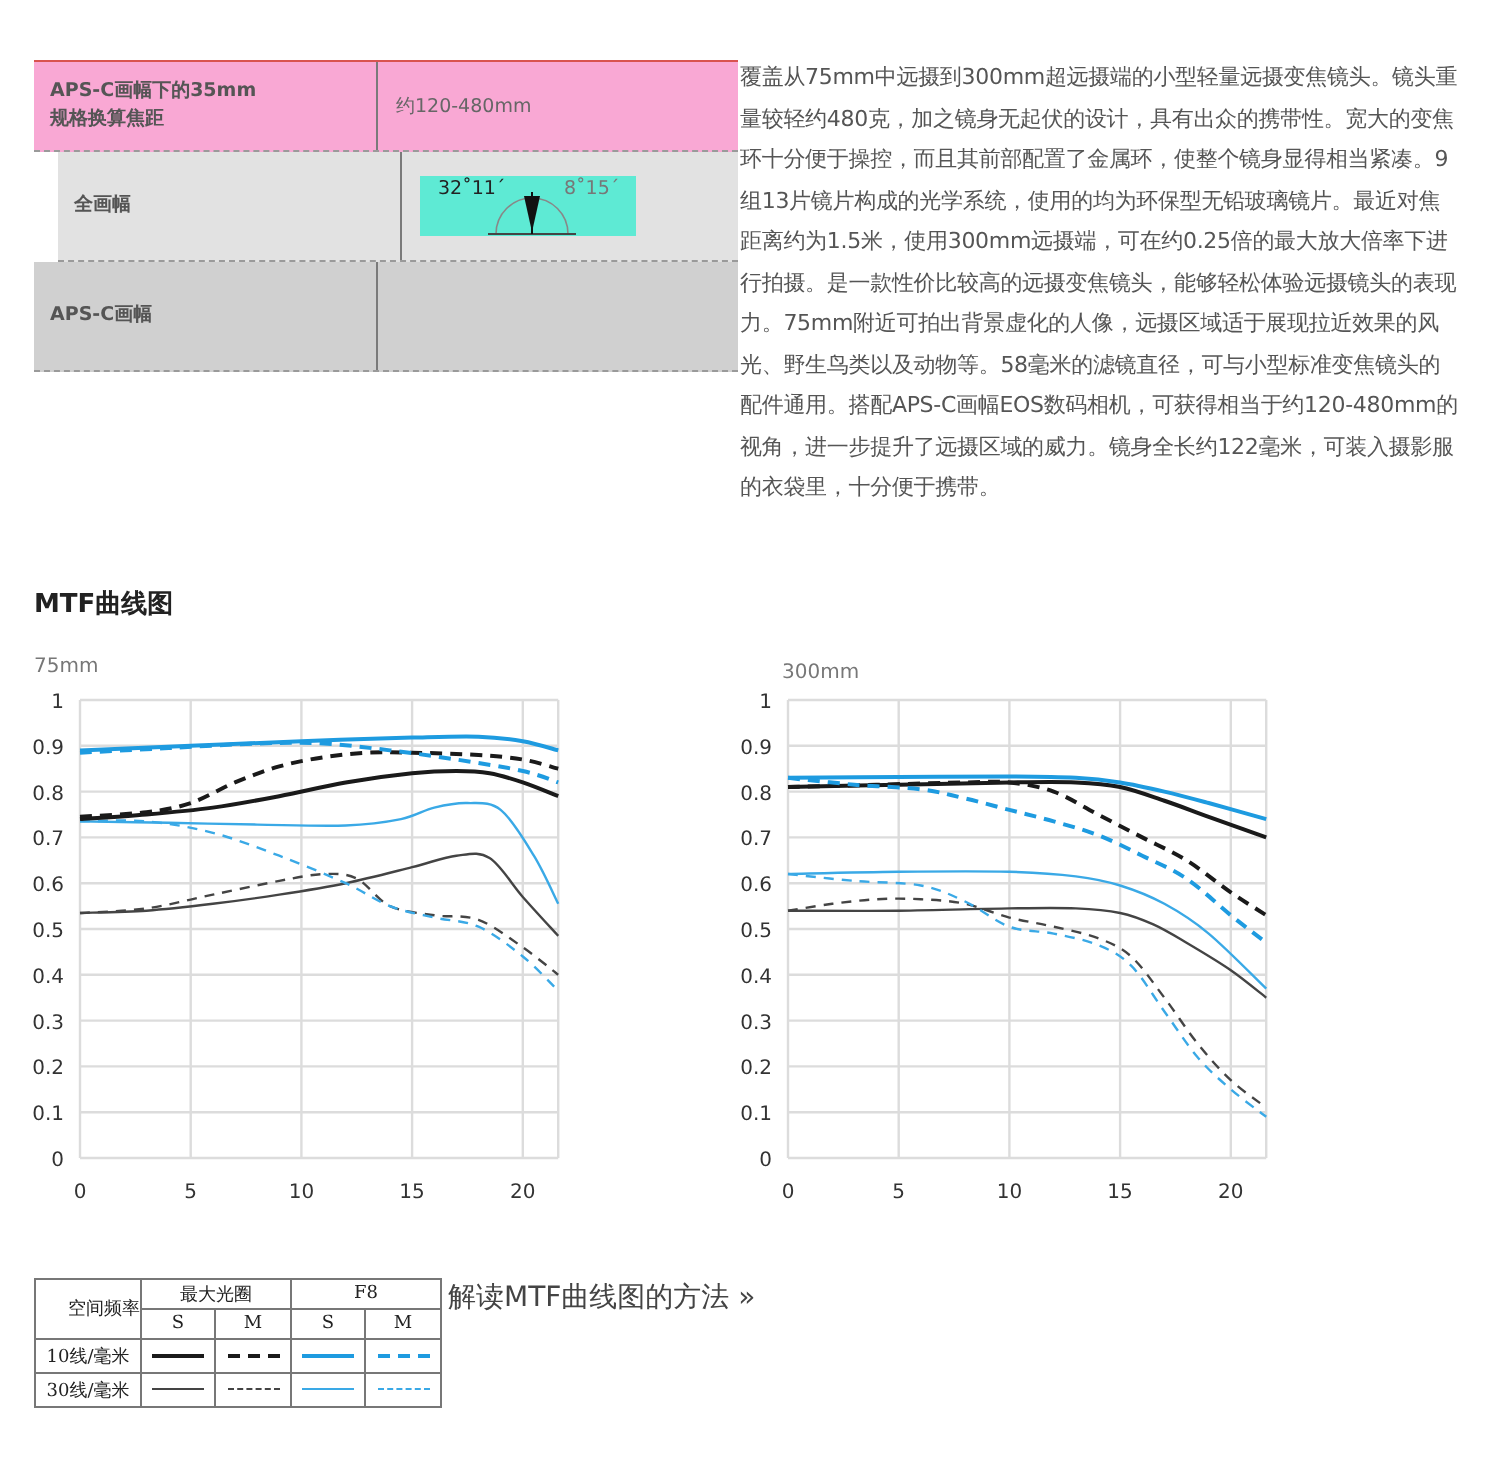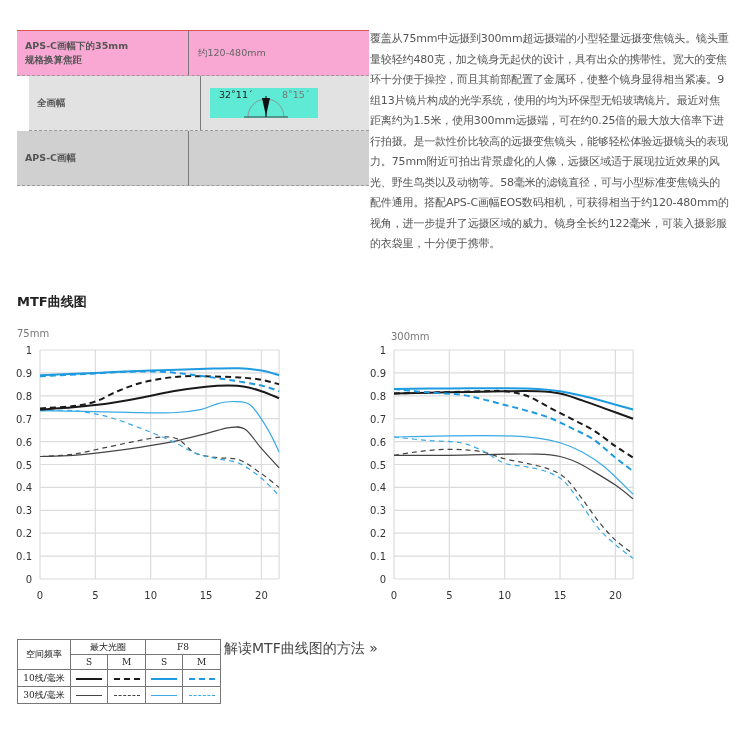--- a/index.html
+++ b/index.html
@@ -55,21 +55,21 @@
 
   
   .legend {
     position: absolute; left: 17px; top: 639px;
     border-collapse: collapse; font-family: "DejaVu Serif", "Liberation Serif", serif;
     font-size: 9px; color: #222;
   }
   .legend td {
     border: 1px solid #777; text-align: center; padding: 0; height: 14px;
   }
-  .legend td.head { width: 52px; }
+  .legend td.head { width: 52px; text-align: right; }
   .legend td.grp { width: 74px; }
   .legend td.sm { width: 36px; }
   .legend td.sm2 { width: 37px; }
   .legend td.freq { width: 52px; height: 16px; }
   .ln { display: inline-block; width: 26px; height: 0; vertical-align: middle; }
   .more-link {
     position: absolute; left: 224px; top: 640px;
     font-size: 14px; color: #444; text-decoration: none;
   }
 </style>

